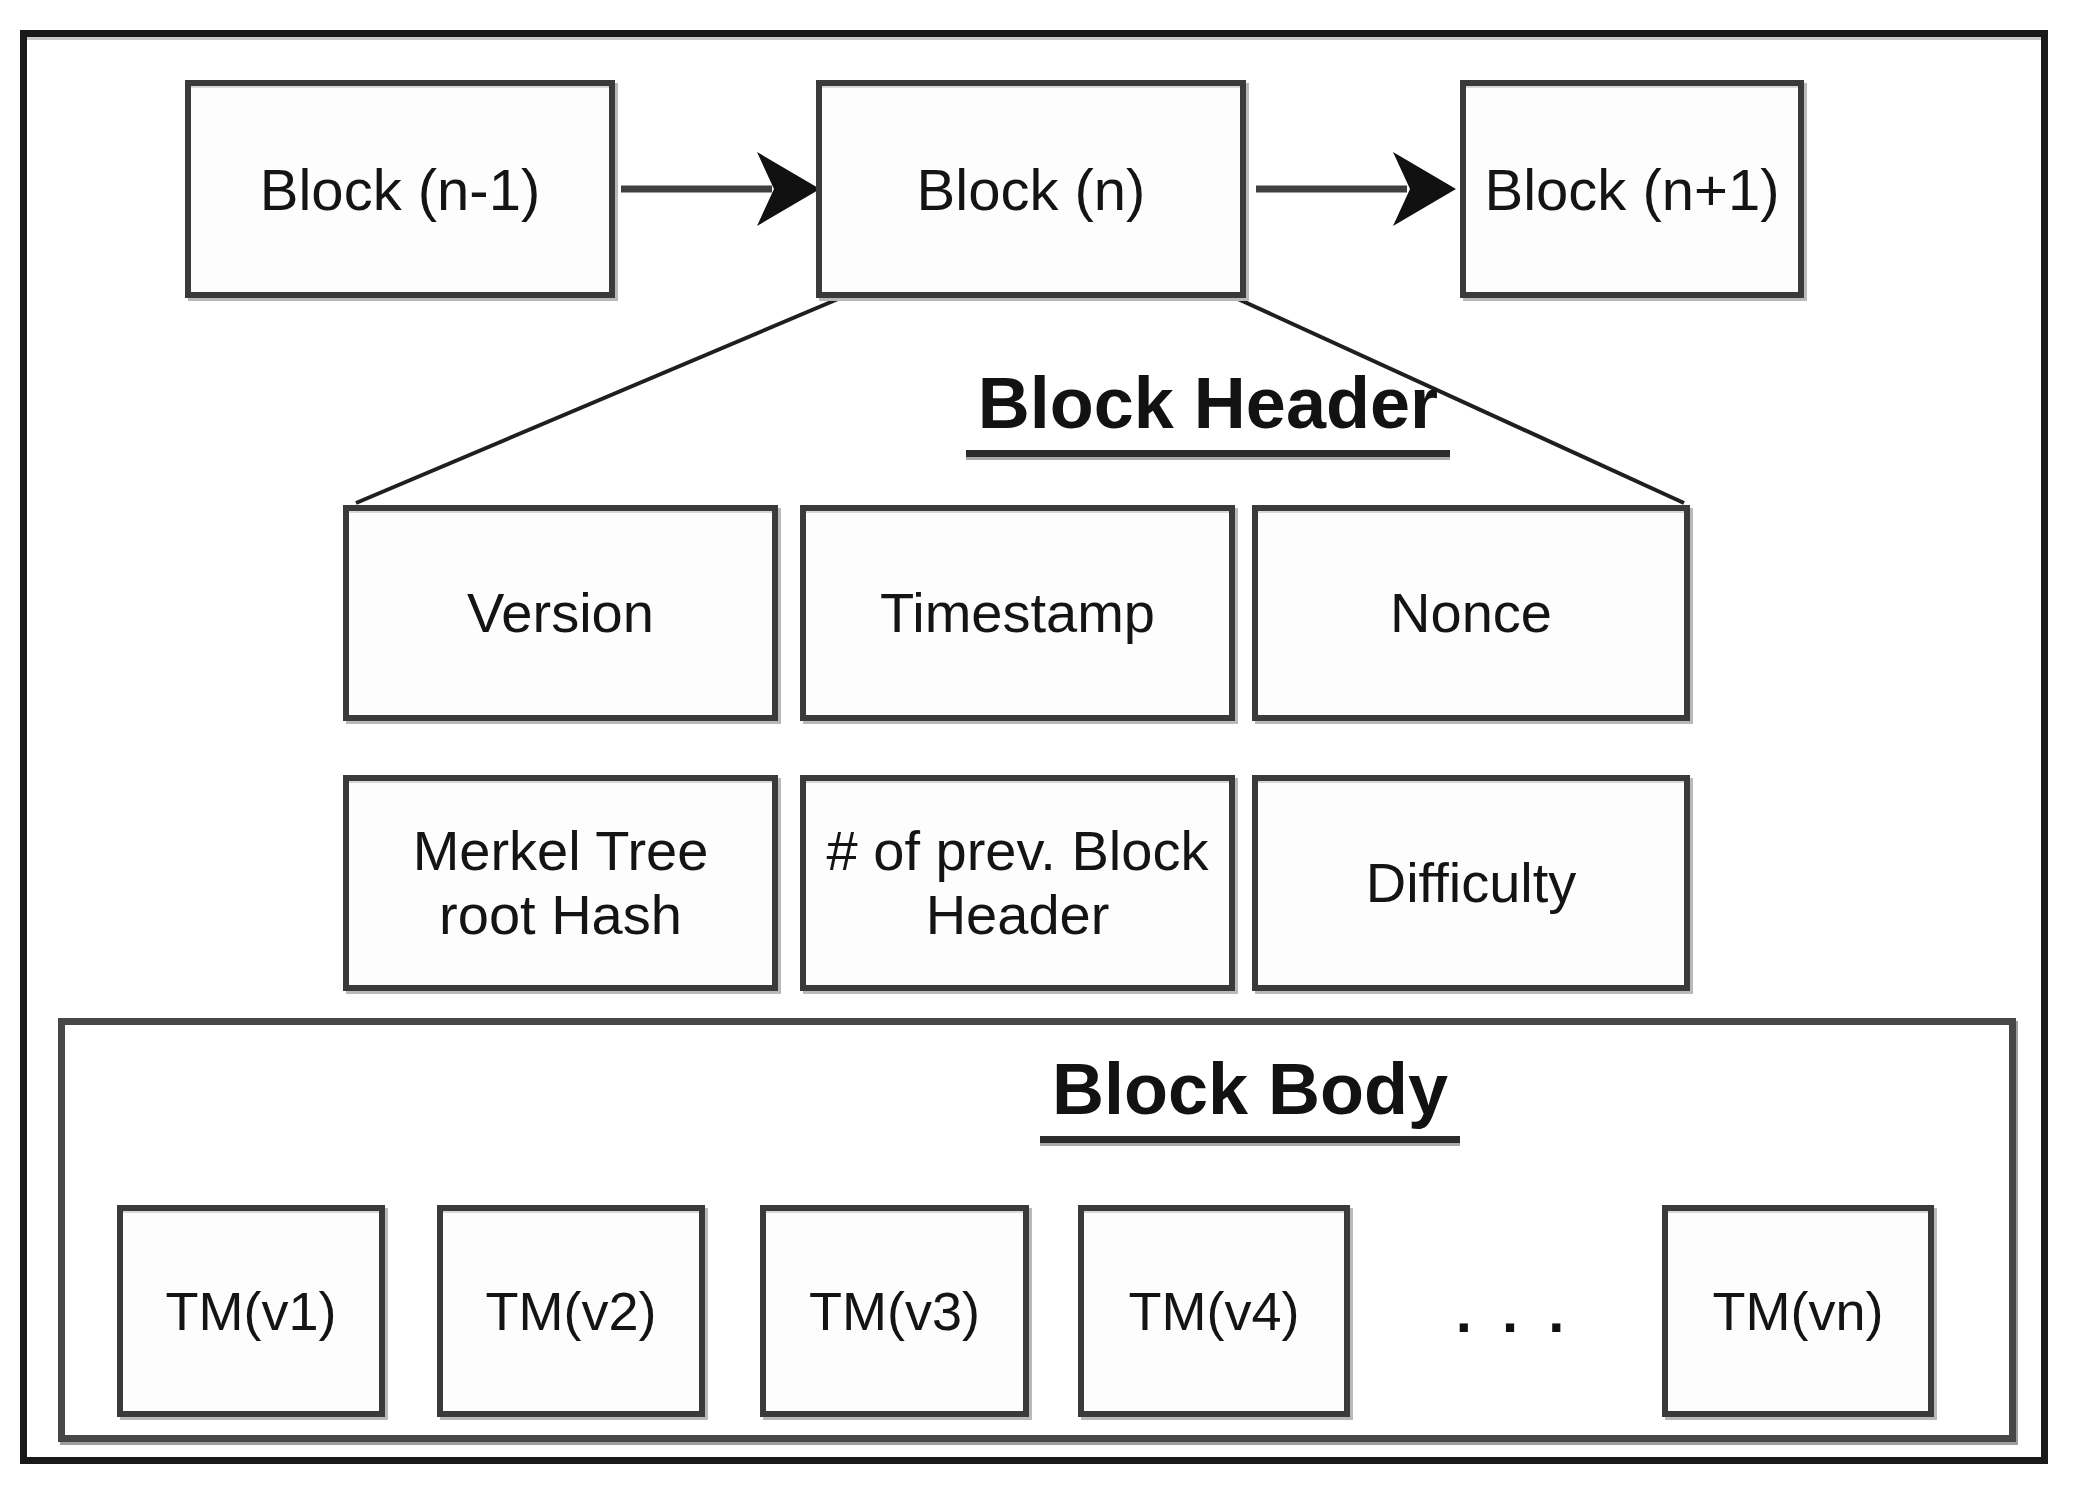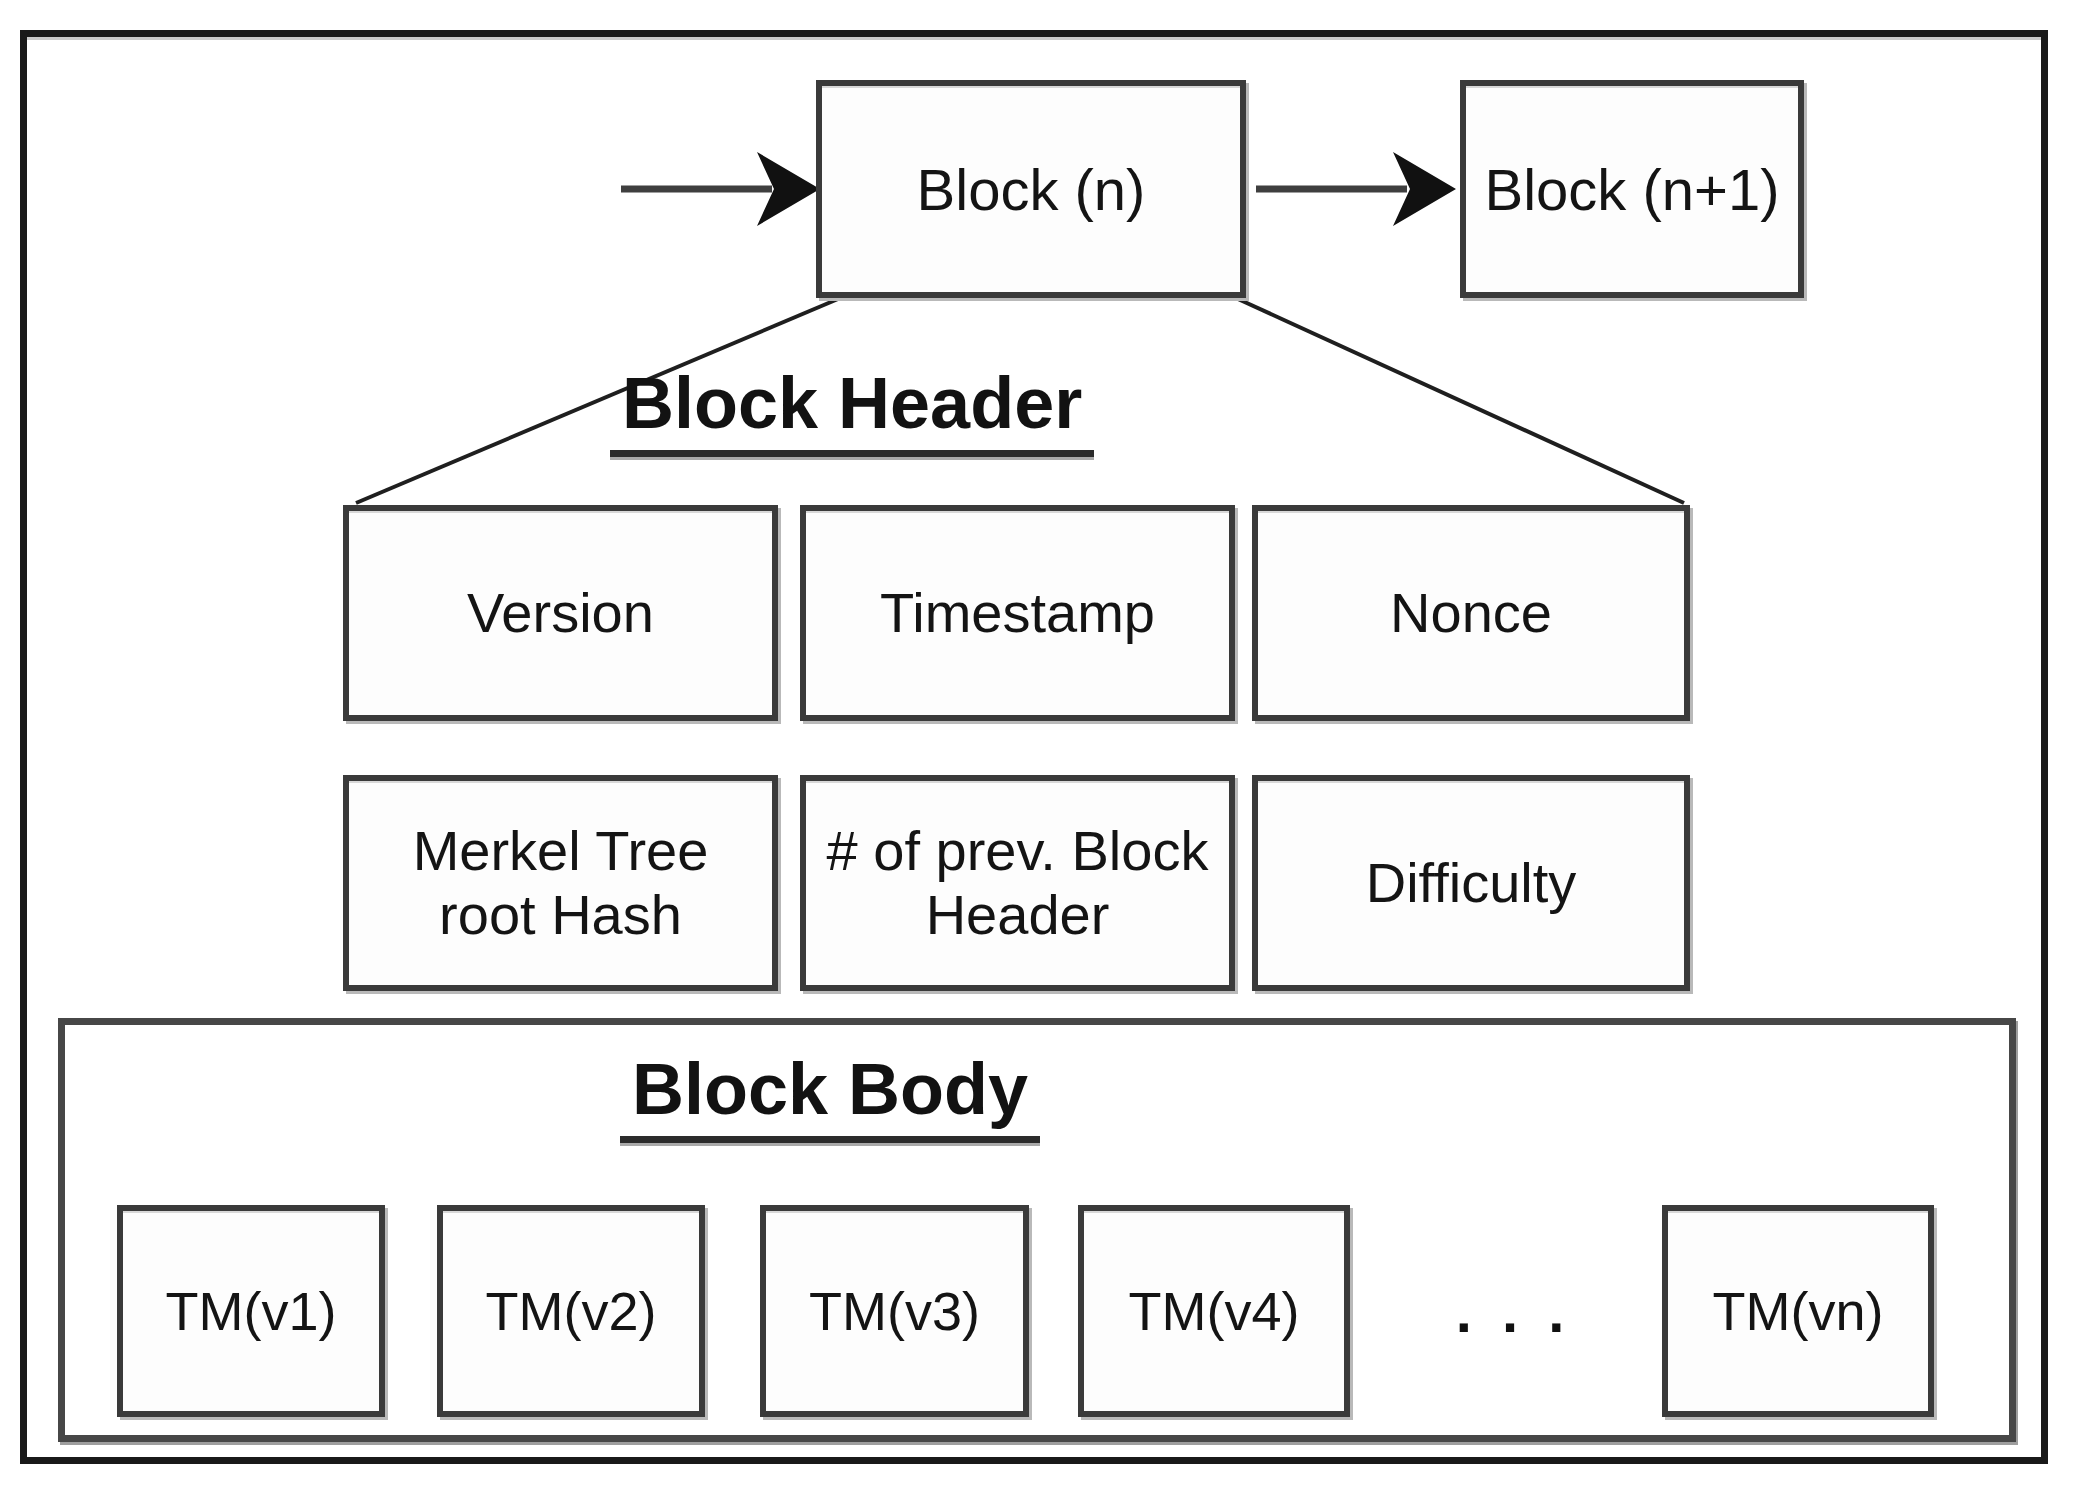--- a/index.html
+++ b/index.html
@@ -34,21 +34,21 @@
     display: flex;
     align-items: center;
     justify-content: center;
     text-align: center;
   }
   .chain-label { font-size: 58px; letter-spacing: 0; }
   .field-label { font-size: 56px; line-height: 1.15; padding: 0 12px; }
   .tm-label    { font-size: 54px; }
   .section-title {
     position: absolute;
-    text-align: left;
+    text-align: right;
     font-size: 72px;
     font-weight: 700;
     color: #121212;
   }
   .section-title .u {
     display: inline-block;
     padding: 0 12px 6px 12px;
     border-bottom: 7px solid #2b2b2b;
     box-shadow: 0 3px 0 #a9a9a9;
   }
@@ -87,20 +87,23 @@
 
   <svg class="overlay" viewBox="0 0 2081 1494">
     <line x1="621" y1="189" x2="772" y2="189" stroke="#3f3f3f" stroke-width="7"></line>
     <polygon points="820,189 757,152 774,189 757,226" fill="#111111"></polygon>
     <line x1="1256" y1="189" x2="1407" y2="189" stroke="#3f3f3f" stroke-width="7"></line>
     <polygon points="1456,189 1393,152 1410,189 1393,226" fill="#111111"></polygon>
     <line x1="838" y1="299" x2="356" y2="503" stroke="#1f1f1f" stroke-width="4"></line>
     <line x1="1238" y1="299" x2="1684" y2="503" stroke="#1f1f1f" stroke-width="4"></line>
   </svg>
 
+  <div class="box" style="left:185px; top:80px; width:430px; height:218px;">
+    <span class="chain-label">Block (n-1)</span>
+  </div>
   <div class="box" style="left:816px; top:80px; width:430px; height:218px;">
     <span class="chain-label">Block (n)</span>
   </div>
   <div class="box" style="left:1460px; top:80px; width:344px; height:218px;">
     <span class="chain-label">Block (n+1)</span>
   </div>
 
   <div class="section-title" style="left:610px; top:362px; width:840px;">
     <span class="u">Block Header</span>
   </div>

